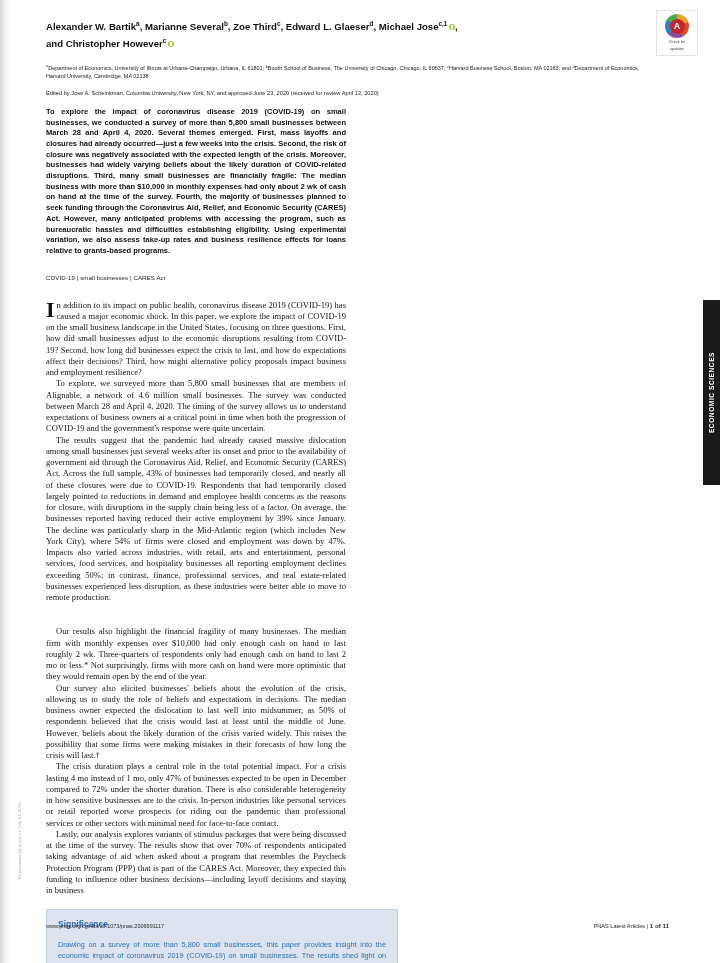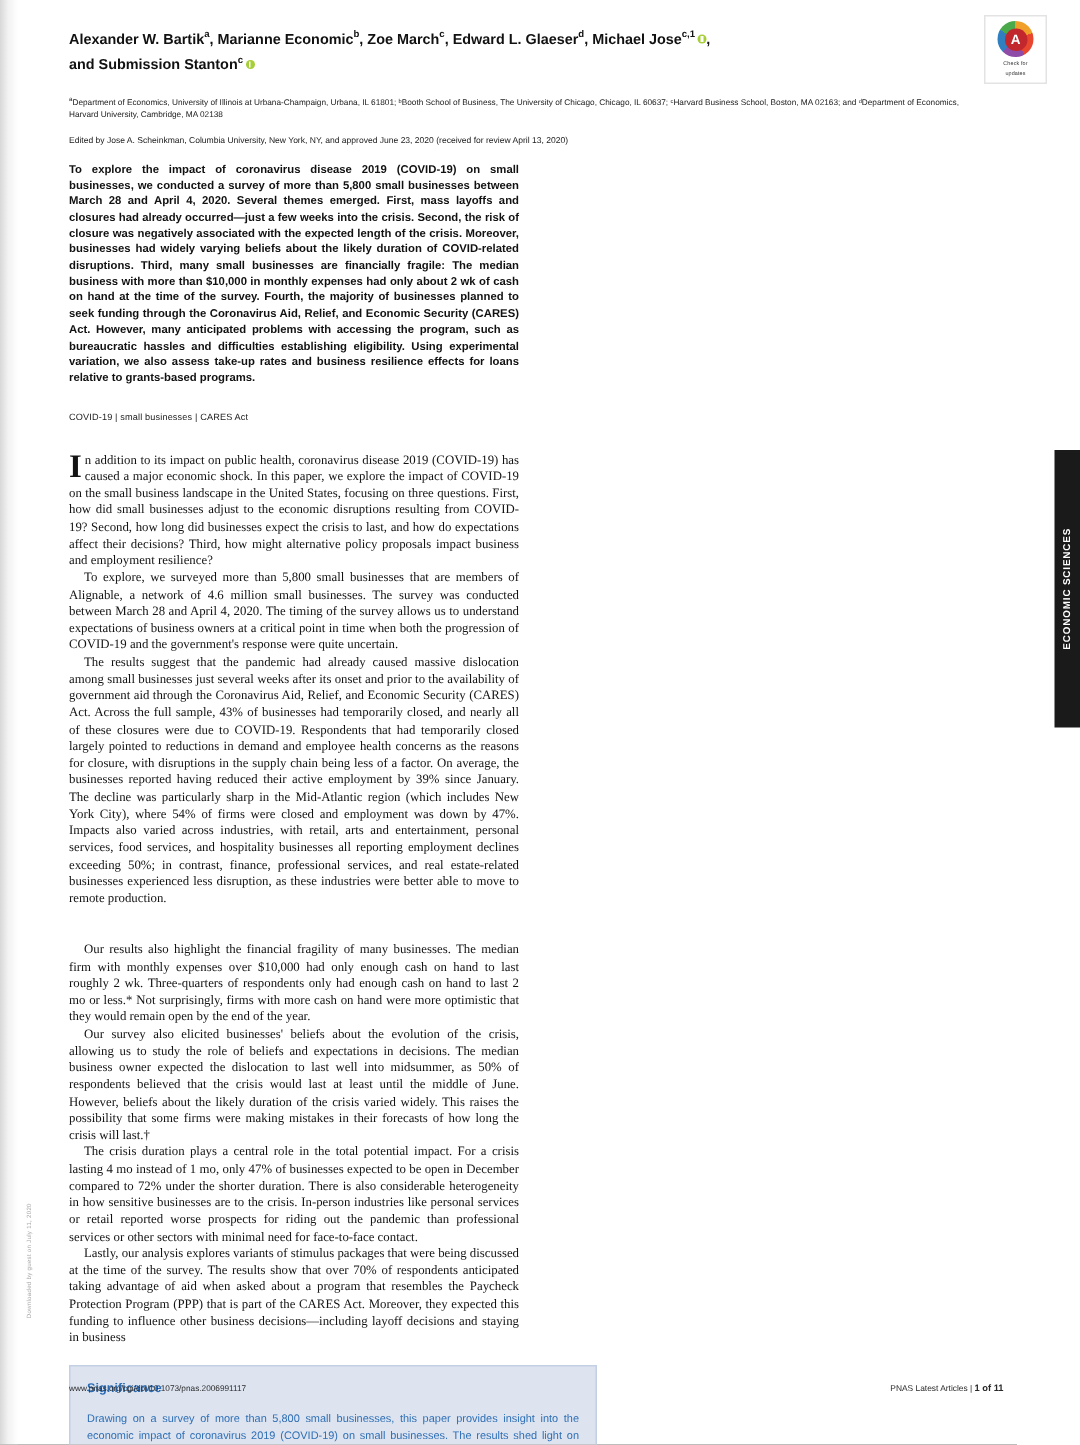--- a/index.html
+++ b/index.html
@@ -295,22 +295,22 @@
   </div>
 
   <div class="section-tab">
     <span>ECONOMIC SCIENCES</span>
   </div>
 
   <div class="content">
 
 
     <div class="authors">
-      <span id="author-line-1"><span>Alexander W. Bartik</span><sup>a</sup>, <span>Marianne Economic</span><sup>b</sup>, <span>Zoe March</span><sup>c</sup>, <span>Edward L. Glaeser</span><sup>d</sup>, <span>Michael Jose</span><sup>c,1</sup><span class="orcid"></span>,</span><br>
-      <span>and Submission Stanton</span><sup>c</sup><span class="orcid"></span>
+      <span id="author-line-1"><span>Alexander W. Bartik</span><sup>a</sup>, <span>Marianne Several</span><sup>b</sup>, <span>Zoe Third</span><sup>c</sup>, <span>Edward L. Glaeser</span><sup>d</sup>, <span>Michael Jose</span><sup>c,1</sup><span class="orcid"></span>,</span><br>
+      <span>and Christopher However</span><sup>c</sup><span class="orcid"></span>
     </div>
 
     <div class="affiliations"><sup>a</sup><span>Department of Economics, University of Illinois at Urbana-Champaign, Urbana, IL 61801; ᵇBooth School of Business, The University of Chicago, Chicago, IL 60637; ᶜHarvard Business School, Boston, MA 02163; and ᵈDepartment of Economics, Harvard University, Cambridge, MA 02138</span></div>
 
     <div class="editor-line">Edited by Jose A. Scheinkman, Columbia University, New York, NY, and approved June 23, 2020 (received for review April 13, 2020)</div>
 
     <div class="columns">
 
       <div class="col">
 

